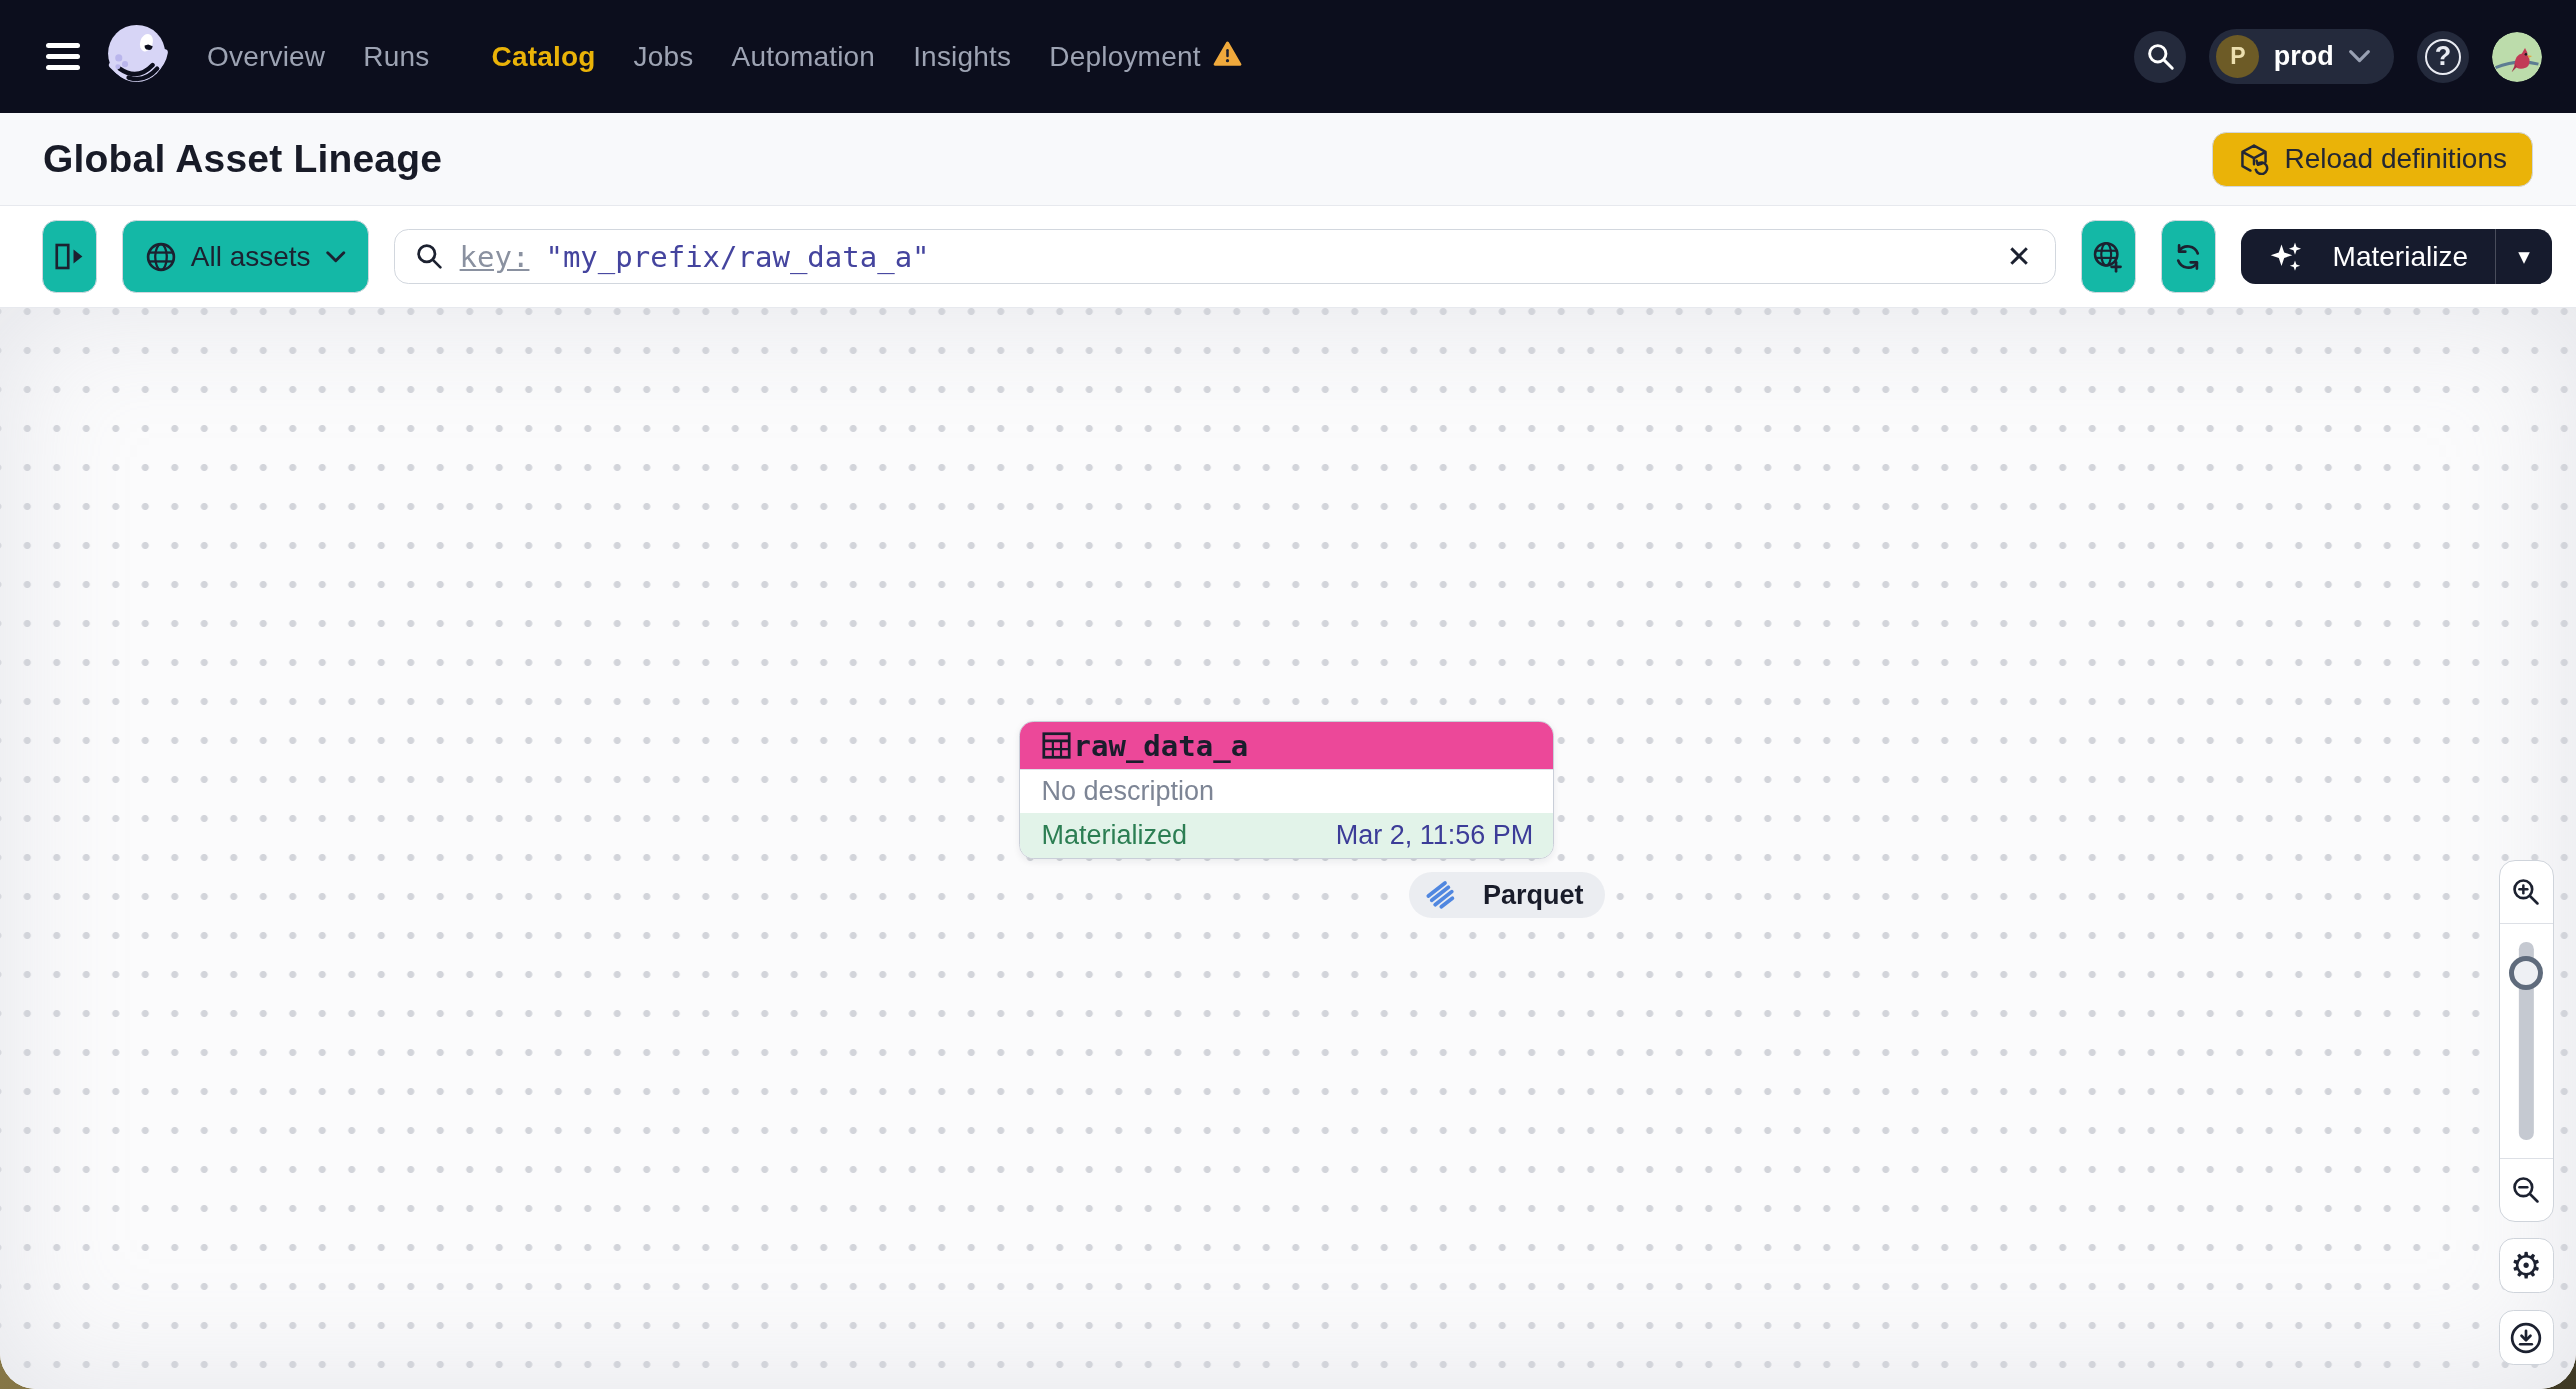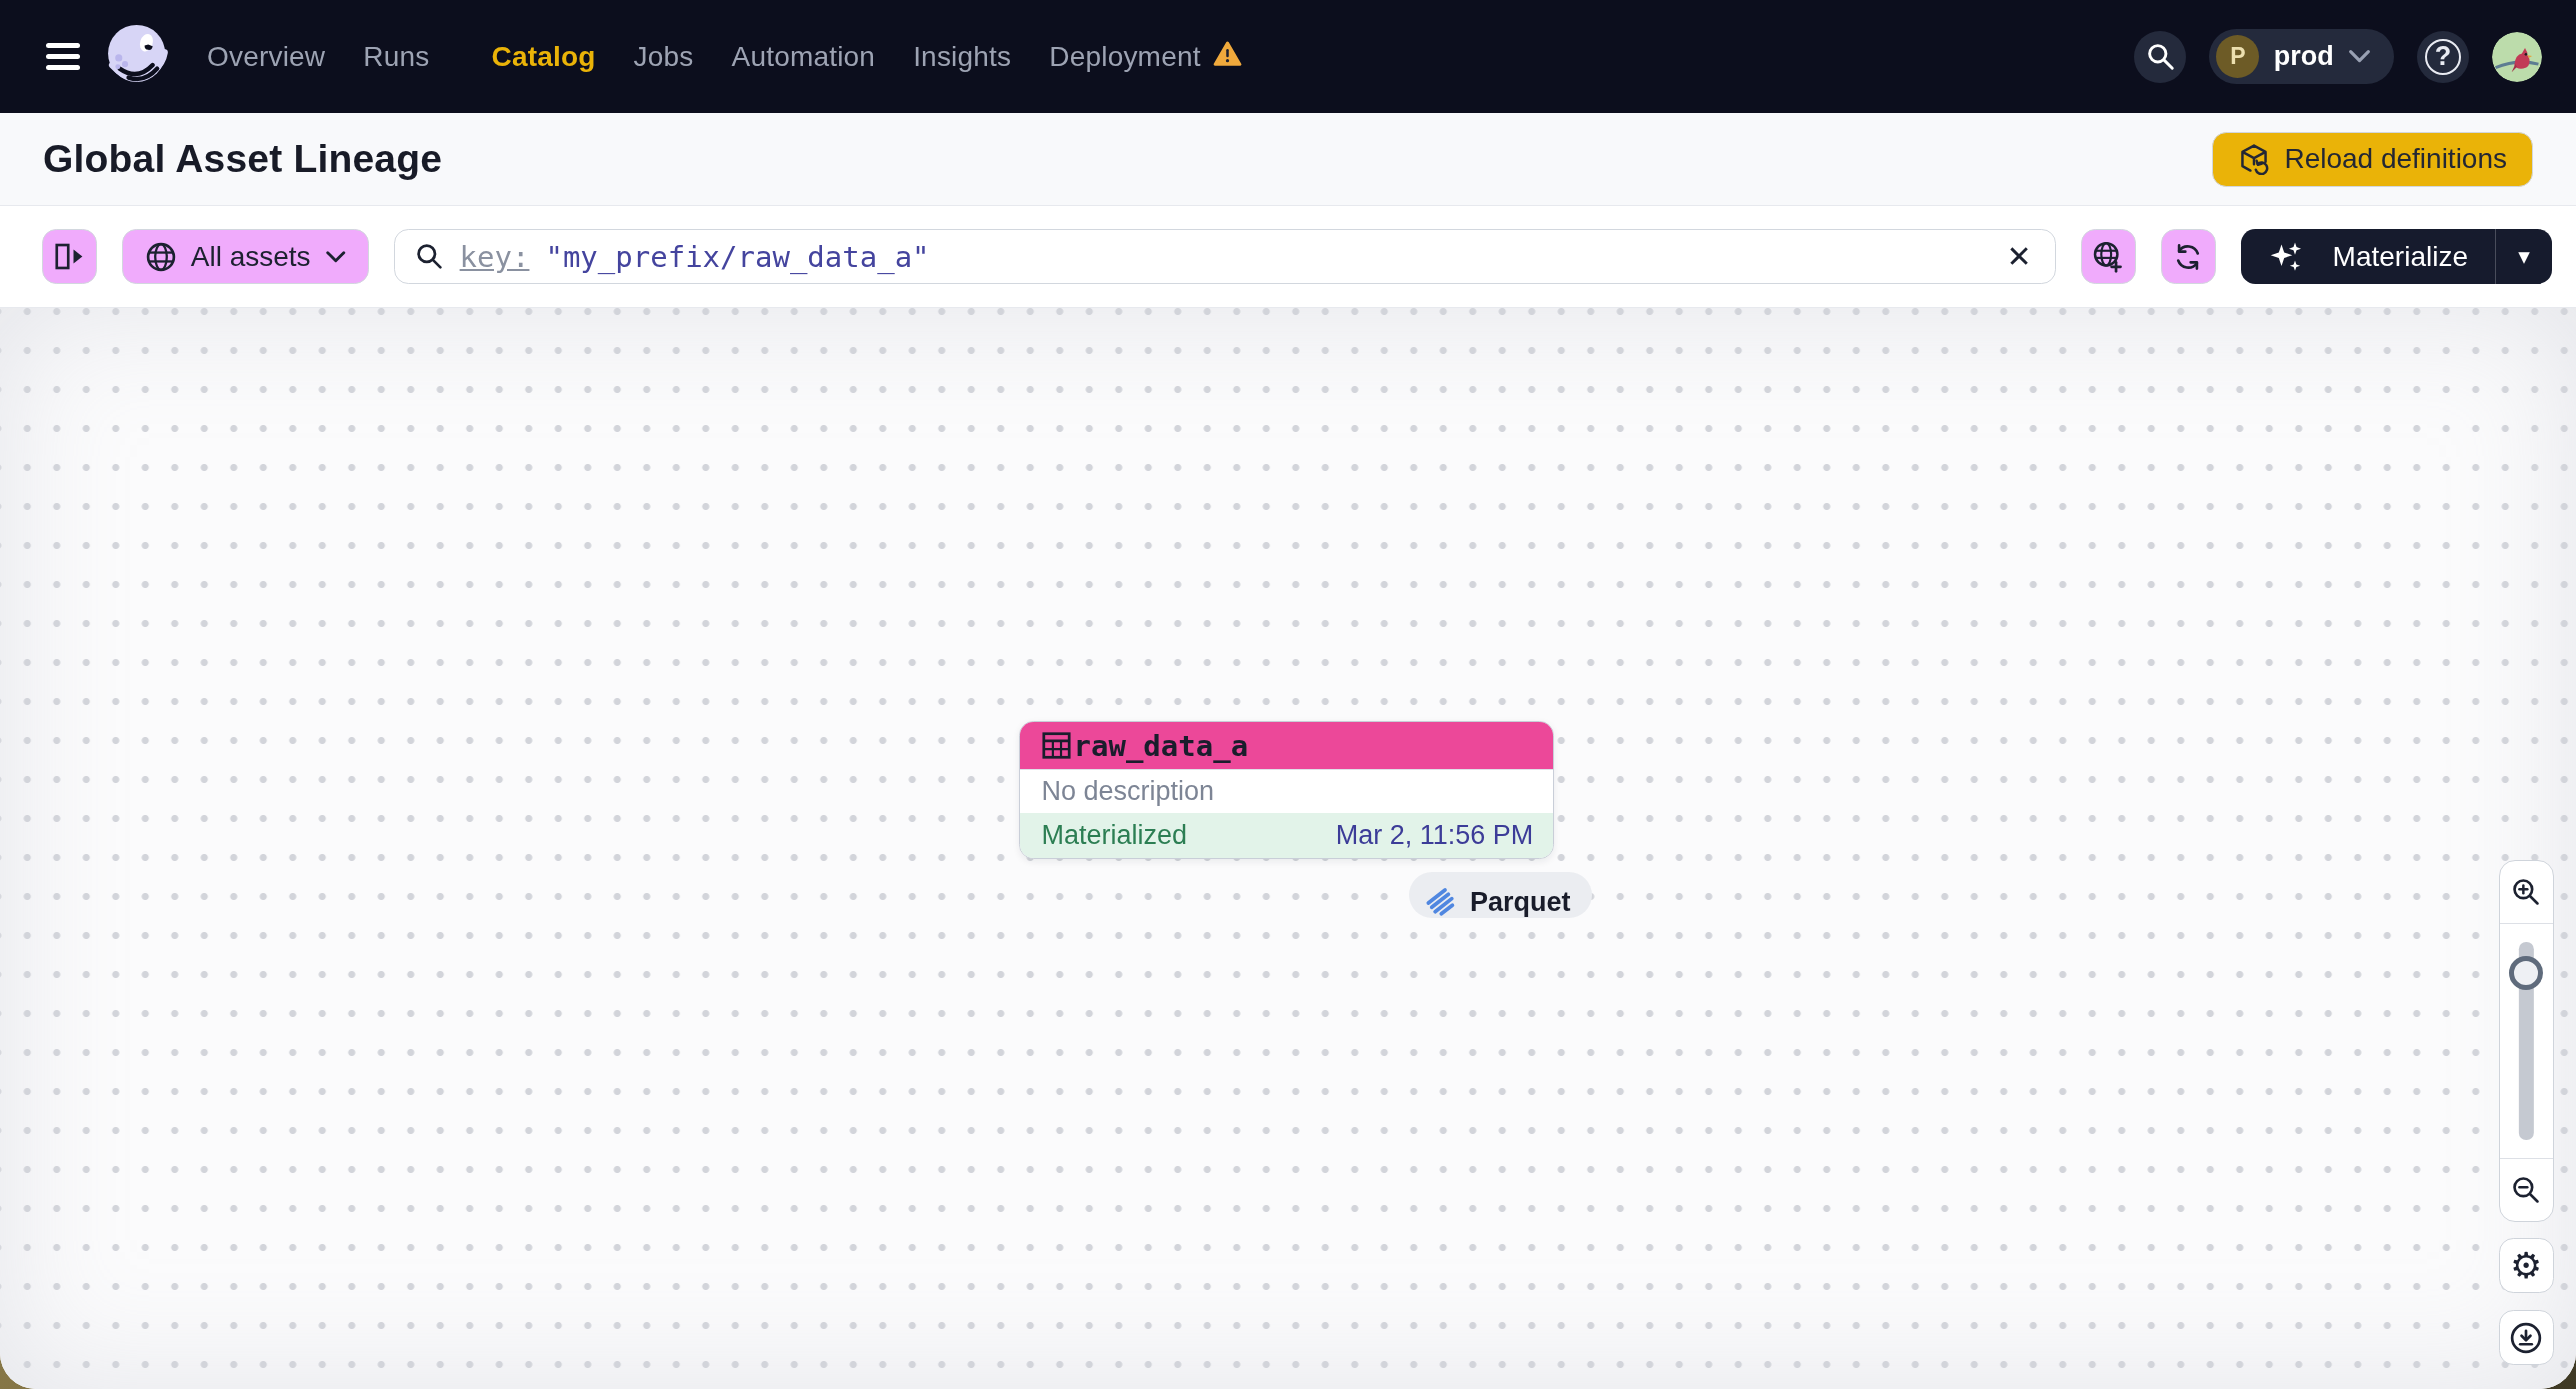--- a/index.html
+++ b/index.html
@@ -38,21 +38,21 @@
   .titlebar { height:93px; flex:0 0 93px; background:#f8f9fb; border-bottom:1.8px solid #e7e9ee;
               display:flex; align-items:center; padding:0 43px; }
   .page-title { font-size:39px; font-weight:700; color:#181b27; letter-spacing:0.2px; }
   .reload-btn { margin-left:auto; height:55px; border:1.8px solid #d2d7de; border-radius:14.3px; background:#eab308;
                 display:flex; align-items:center; gap:14.3px; padding:12px 25px; font-size:28px; color:#232734;
                 cursor:pointer; }
 
   
   .toolbar { height:102px; flex:0 0 102px; background:#ffffff; border-bottom:1.8px solid #e7e9ee;
              display:flex; align-items:center; gap:25px; padding:0 24px 0 42px; }
-  .tool-btn { height:55px; border:1.8px solid #d2d7de; border-radius:14.3px; background:#f0abfc;
+  .tool-btn { height:73px; border:1.8px solid #d2d7de; border-radius:14.3px; background:#14b8a6;
               display:flex; align-items:center; justify-content:center; cursor:pointer; }
   .sq { width:55px; flex:0 0 55px; }
   .scope-btn { gap:14.3px; padding:0 21.5px; font-size:28px; color:#1c2130; font-weight:500; }
   .search-wrap { flex:1; height:55px; border:1.8px solid #d2d7de; border-radius:14.3px; display:flex;
                  align-items:center; gap:16px; padding:0 72px 0 19.7px; position:relative; cursor:text;
                  font-family:"DejaVu Sans Mono", monospace; font-size:29px; }
   .search-key { color:#8a91a0;text-decoration:underline; }
   .search-val { color:#44449e; }
   .search-clear { position:absolute; right:23px; top:50%; transform:translateY(-50%); font-size:30px;
                   color:#1c2130; cursor:pointer; line-height:1; font-family:"DejaVu Sans", sans-serif; }
@@ -75,21 +75,21 @@
                 overflow:hidden; cursor:pointer; }
   .asset-head { height:48px; background:#ec4899; border-bottom:1.8px solid #dfe2e8; display:flex;
                 align-items:center; gap:3px; padding:0 21.5px; }
   .asset-name { font-family:"DejaVu Sans Mono", monospace; font-weight:700; font-size:29px; color:#1a1d2c; }
   .asset-desc { height:43px; display:flex; align-items:center; padding:0 21.5px; font-size:27px; color:#7d8595; }
   .asset-status { height:45px; background:#e2f3e9; display:flex; align-items:center; padding:0 19.7px 0 21.5px; }
   .status-label { font-size:27px; color:#2c7e53; }
   .status-time { margin-left:auto; font-size:27px; color:#3c3c98; }
 
   .storage-tag { position:absolute; left:1409px; top:564px; height:46px; background:#ebedf1;
-                 border-radius:23px; display:flex; align-items:flex-end; gap:13px; padding:0 21.5px 0 16px;
+                 border-radius:23px; display:flex; align-items:center; gap:26px; padding:0 21.5px 0 16px;
                  cursor:pointer; }
   .storage-tag-label { font-size:27px; font-weight:700; color:#191c2a; }
 
   
   .zoom-pill { position:absolute; right:22.3px; top:552px; width:55px; background:#fff;
                border:1.8px solid #cfd4db; border-radius:16px; display:flex; flex-direction:column; }
   .zoom-seg { height:63px; display:flex; align-items:center; justify-content:center; cursor:pointer; }
   .zoom-seg.top { border-bottom:1.8px solid #dde0e6; }
   .zoom-seg.bot { border-top:1.8px solid #dde0e6; }
   .slider-seg { height:234px; position:relative; }

